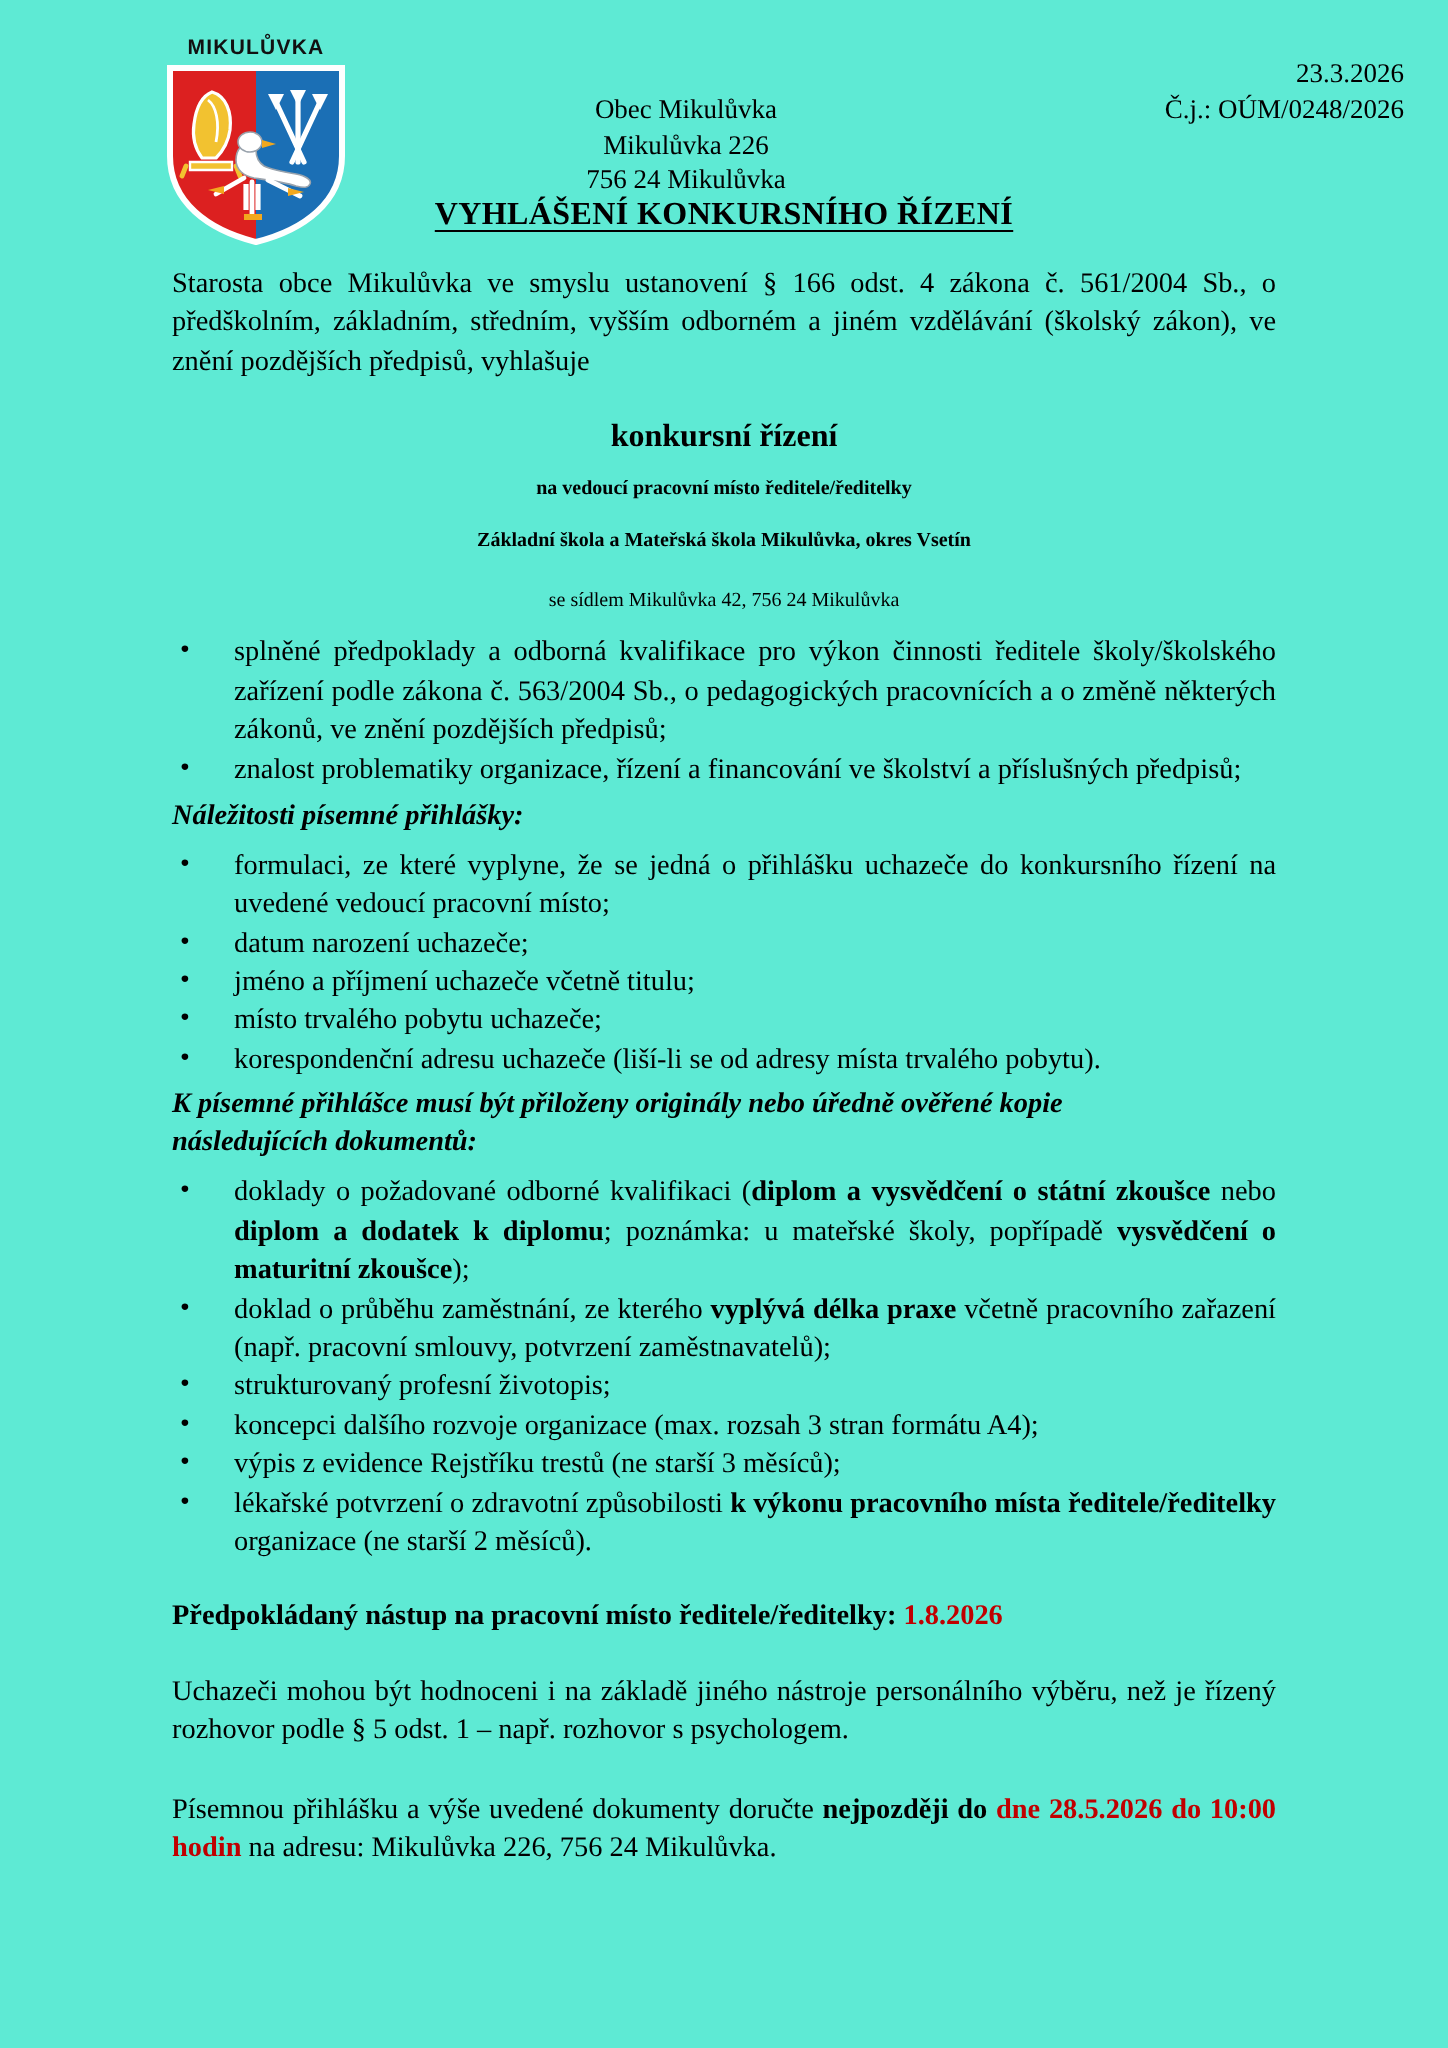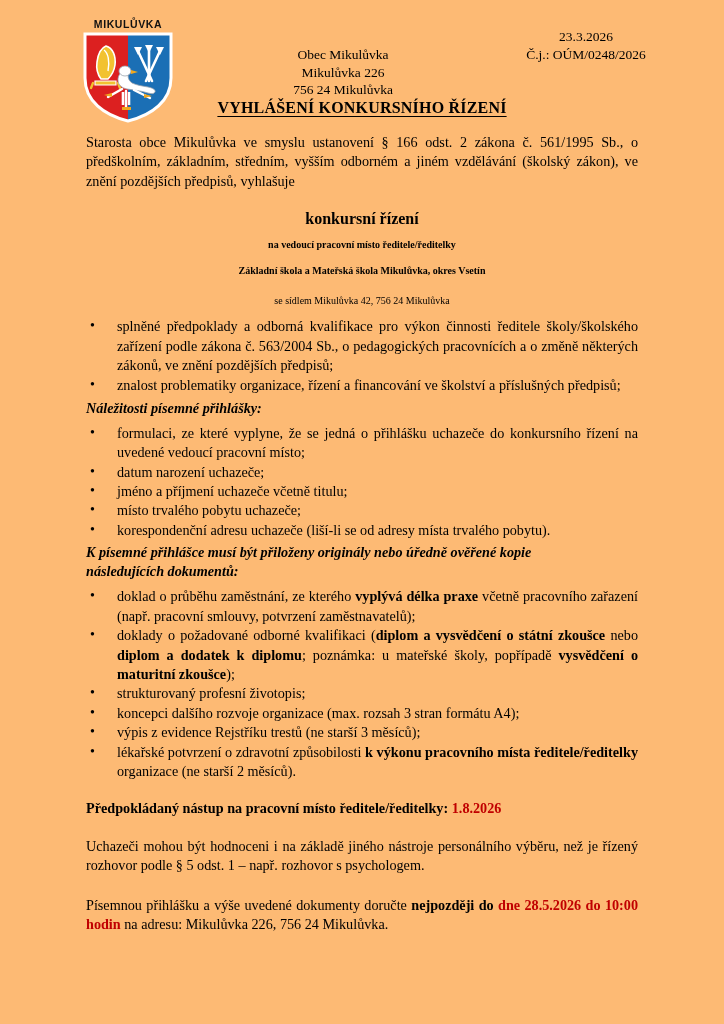--- a/index.html
+++ b/index.html
@@ -8,21 +8,21 @@
     background: #ffffff;
   }
   body {
     font-family: "Liberation Serif", "DejaVu Serif", serif;
     color: #000000;
   }
   .page {
     position: relative;
     width: 724px;
     height: 1024px;
-    background: #fdba74;
+    background: #5eead4;
     overflow: hidden;
     box-sizing: border-box;
   }
 
   
   .header {
     position: absolute;
     left: 0;
     top: 18px;
     width: 724px;
@@ -57,21 +57,21 @@
     width: 230px;
     text-align: center;
     font-size: 13.5px;
     line-height: 17.5px;
   }
   .header-right {
     position: absolute;
     left: 470px;
     top: 10px;
     width: 232px;
-    text-align: center;
+    text-align: right;
     font-size: 13.5px;
     line-height: 17.5px;
   }
 
   
   .doc-title {
     position: absolute;
     left: 0;
     top: 99px;
     width: 724px;
@@ -223,21 +223,21 @@
     <div class="header-right">
       <div>23.3.2026</div>
       <div>Č.j.: OÚM/0248/2026</div>
     </div>
   </div>
 
   <div class="doc-title">VYHLÁŠENÍ KONKURSNÍHO ŘÍZENÍ</div>
 
   <div class="body-area">
 
-    <p class="para lead">Starosta obce Mikulůvka ve smyslu ustanovení § 166 odst. 2 zákona č. 561/1995 Sb., o předškolním, základním, středním, vyšším odborném a jiném vzdělávání (školský zákon), ve znění pozdějších předpisů, vyhlašuje</p>
+    <p class="para lead">Starosta obce Mikulůvka ve smyslu ustanovení § 166 odst. 4 zákona č. 561/2004 Sb., o předškolním, základním, středním, vyšším odborném a jiném vzdělávání (školský zákon), ve znění pozdějších předpisů, vyhlašuje</p>
 
     <div class="center-block">
       <div class="cb-line big">konkursní řízení</div>
       <div class="cb-line bold">na vedoucí pracovní místo ředitele/ředitelky</div>
       <div class="cb-line bold">Základní škola a Mateřská škola Mikulůvka, okres Vsetín</div>
       <div class="cb-line plain">se sídlem Mikulůvka 42, 756 24 Mikulůvka</div>
     </div>
 
     <ul class="blist">
       <li>splněné předpoklady a odborná kvalifikace pro výkon činnosti ředitele školy/školského zařízení podle zákona č. 563/2004 Sb., o pedagogických pracovnících a o změně některých zákonů, ve znění pozdějších předpisů;</li>
@@ -251,22 +251,22 @@
       <li>jméno a příjmení uchazeče včetně titulu;</li>
       <li>místo trvalého pobytu uchazeče;</li>
       <li>korespondenční adresu uchazeče (liší-li se od adresy místa trvalého pobytu).</li>
     </ul>
 
     <div class="section-head sp-top">
       <div>K písemné přihlášce musí být přiloženy originály nebo úředně ověřené kopie</div>
       <div>následujících dokumentů:</div>
     </div>
     <ul class="blist tight">
+      <li><span>doklady o požadované odborné kvalifikaci (</span><span class="b">diplom a vysvědčení o státní zkoušce</span><span> nebo </span><span class="b">diplom a dodatek k diplomu</span><span>; poznámka: u mateřské školy, popřípadě </span><span class="b">vysvědčení o maturitní zkoušce</span><span>);</span></li>
       <li><span>doklad o průběhu zaměstnání, ze kterého </span><span class="b">vyplývá délka praxe</span><span> včetně pracovního zařazení (např. pracovní smlouvy, potvrzení zaměstnavatelů);</span></li>
-      <li><span>doklady o požadované odborné kvalifikaci (</span><span class="b">diplom a vysvědčení o státní zkoušce</span><span> nebo </span><span class="b">diplom a dodatek k diplomu</span><span>; poznámka: u mateřské školy, popřípadě </span><span class="b">vysvědčení o maturitní zkoušce</span><span>);</span></li>
       <li>strukturovaný profesní životopis;</li>
       <li>koncepci dalšího rozvoje organizace (max. rozsah 3 stran formátu A4);</li>
       <li>výpis z evidence Rejstříku trestů (ne starší 3 měsíců);</li>
       <li><span>lékařské potvrzení o zdravotní způsobilosti </span><span class="b">k výkonu pracovního místa ředitele/ředitelky</span><span> organizace (ne starší 2 měsíců).</span></li>
     </ul>
 
     <div class="spacer-md"></div>
 
     <p class="para"><span class="b">Předpokládaný nástup na pracovní místo ředitele/ředitelky: </span><span class="red b">1.8.2026</span></p>
 

